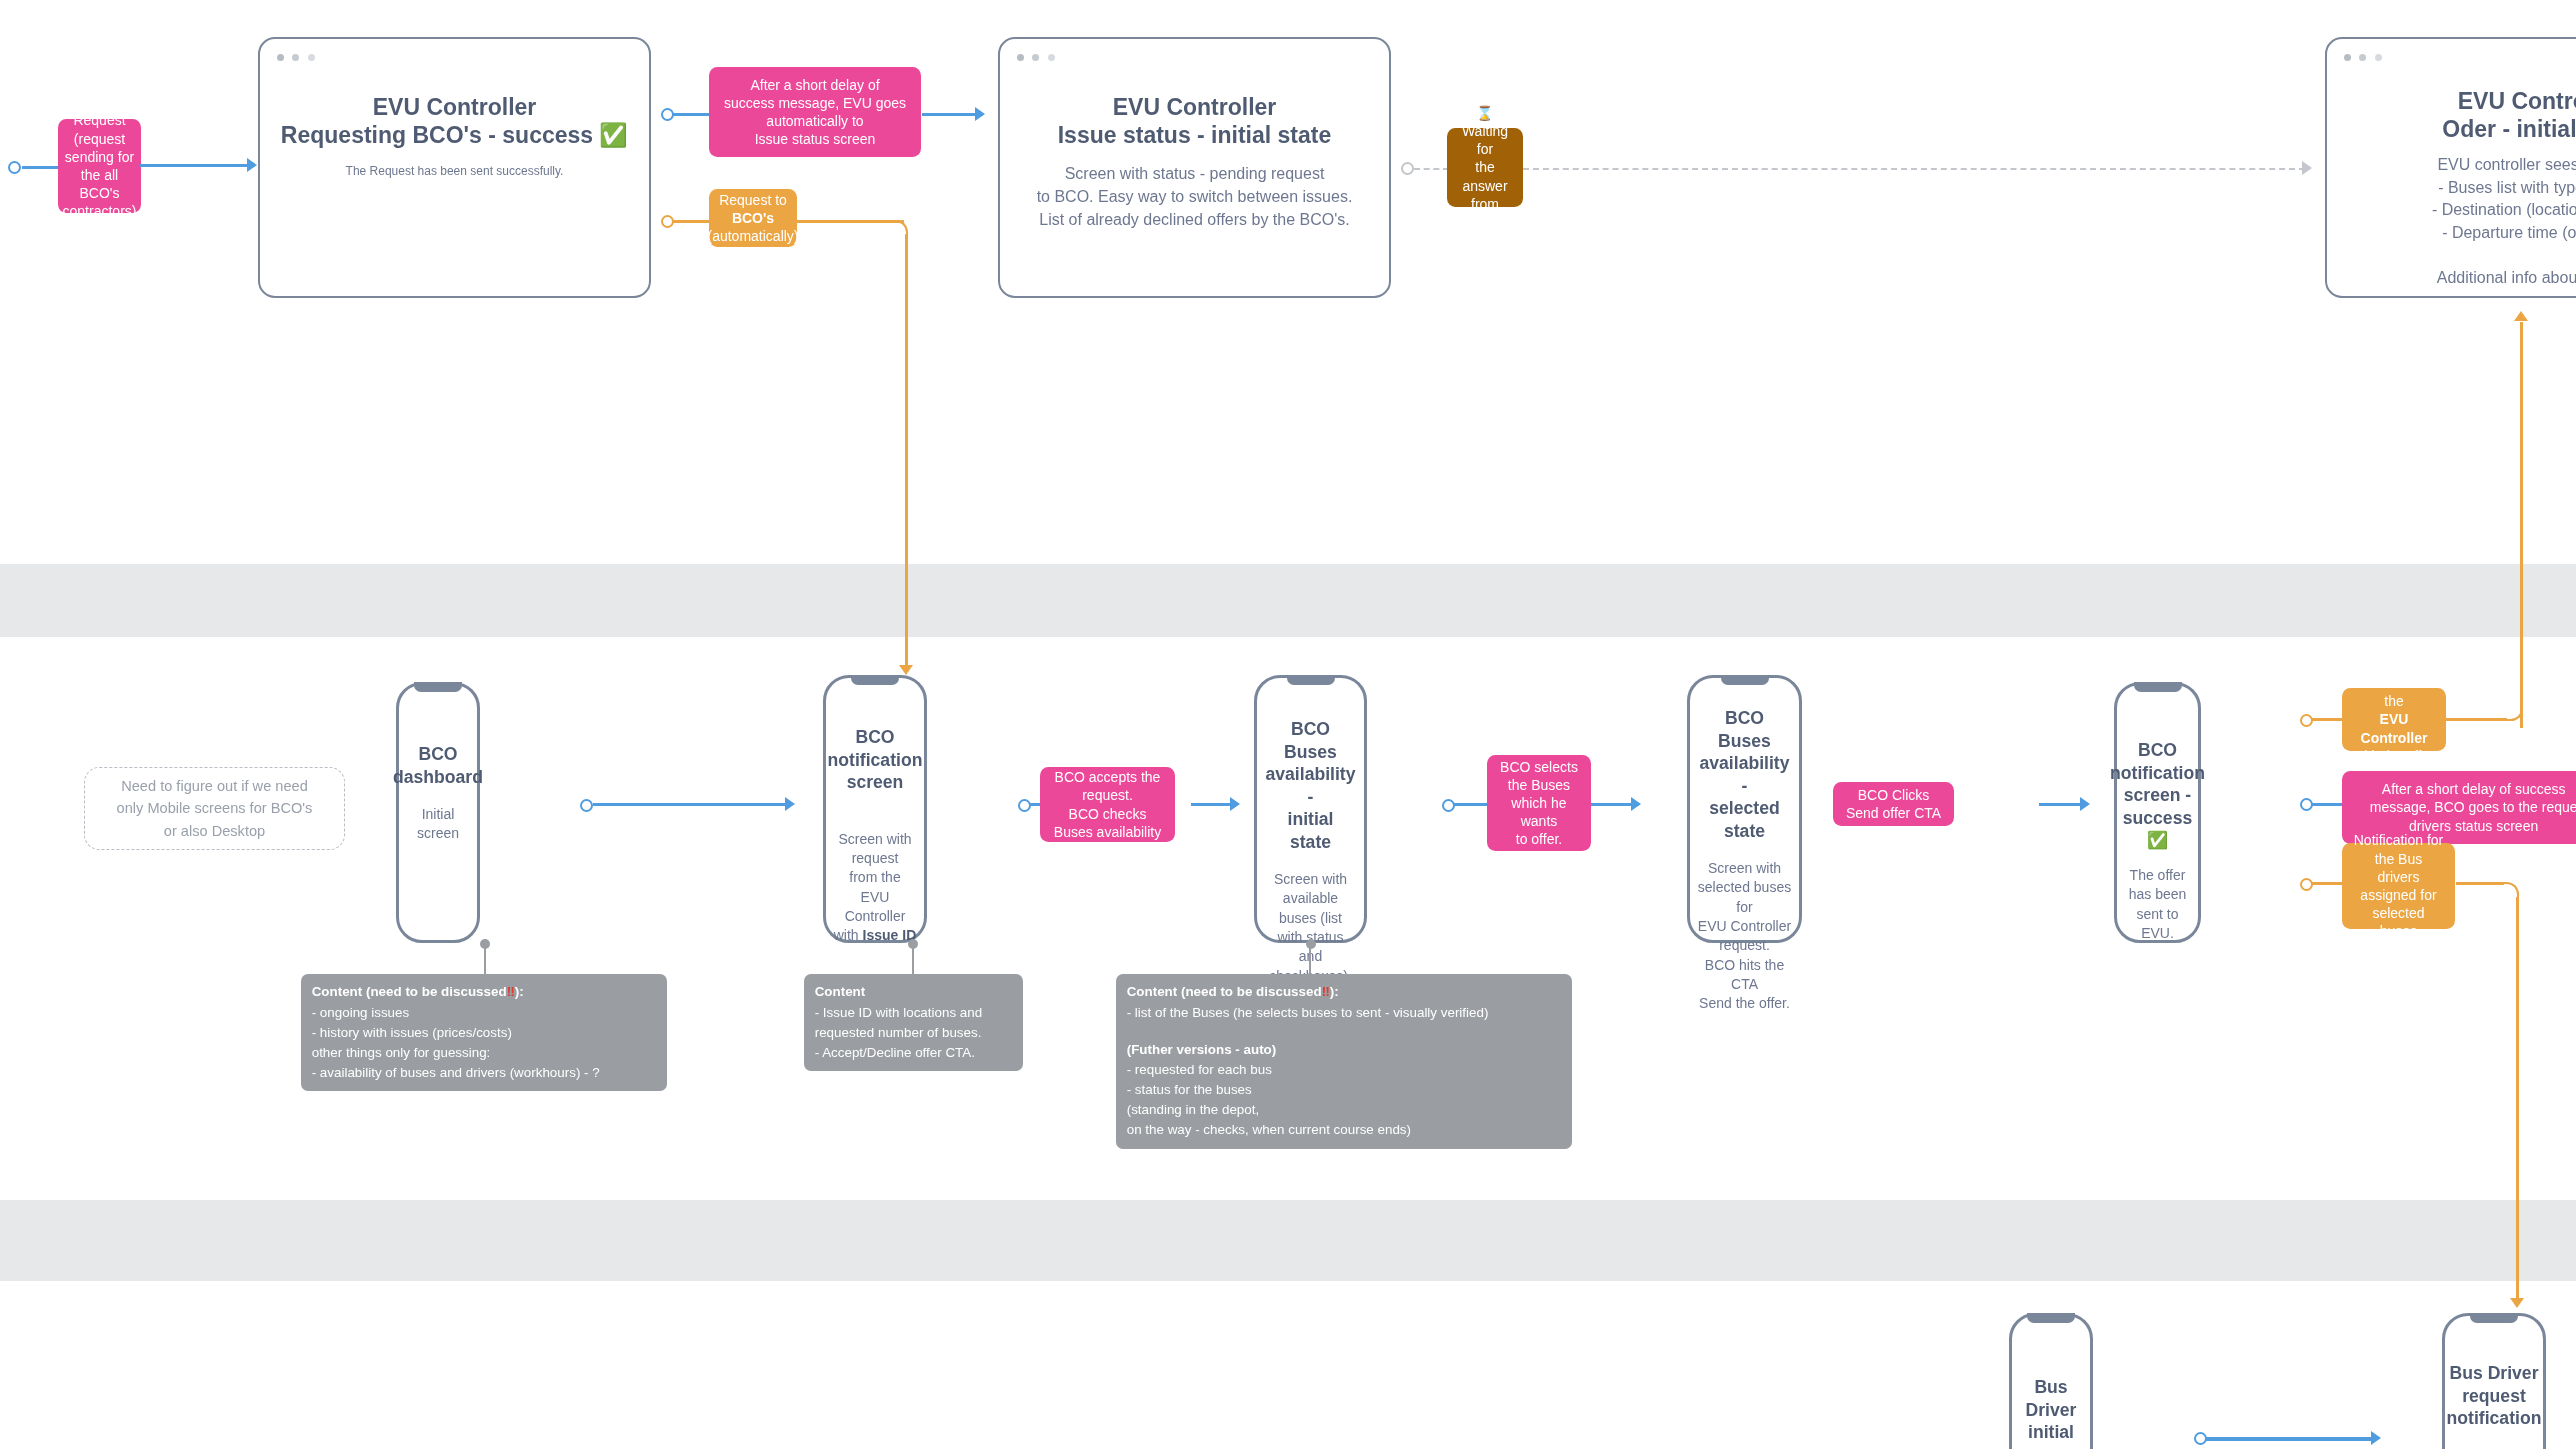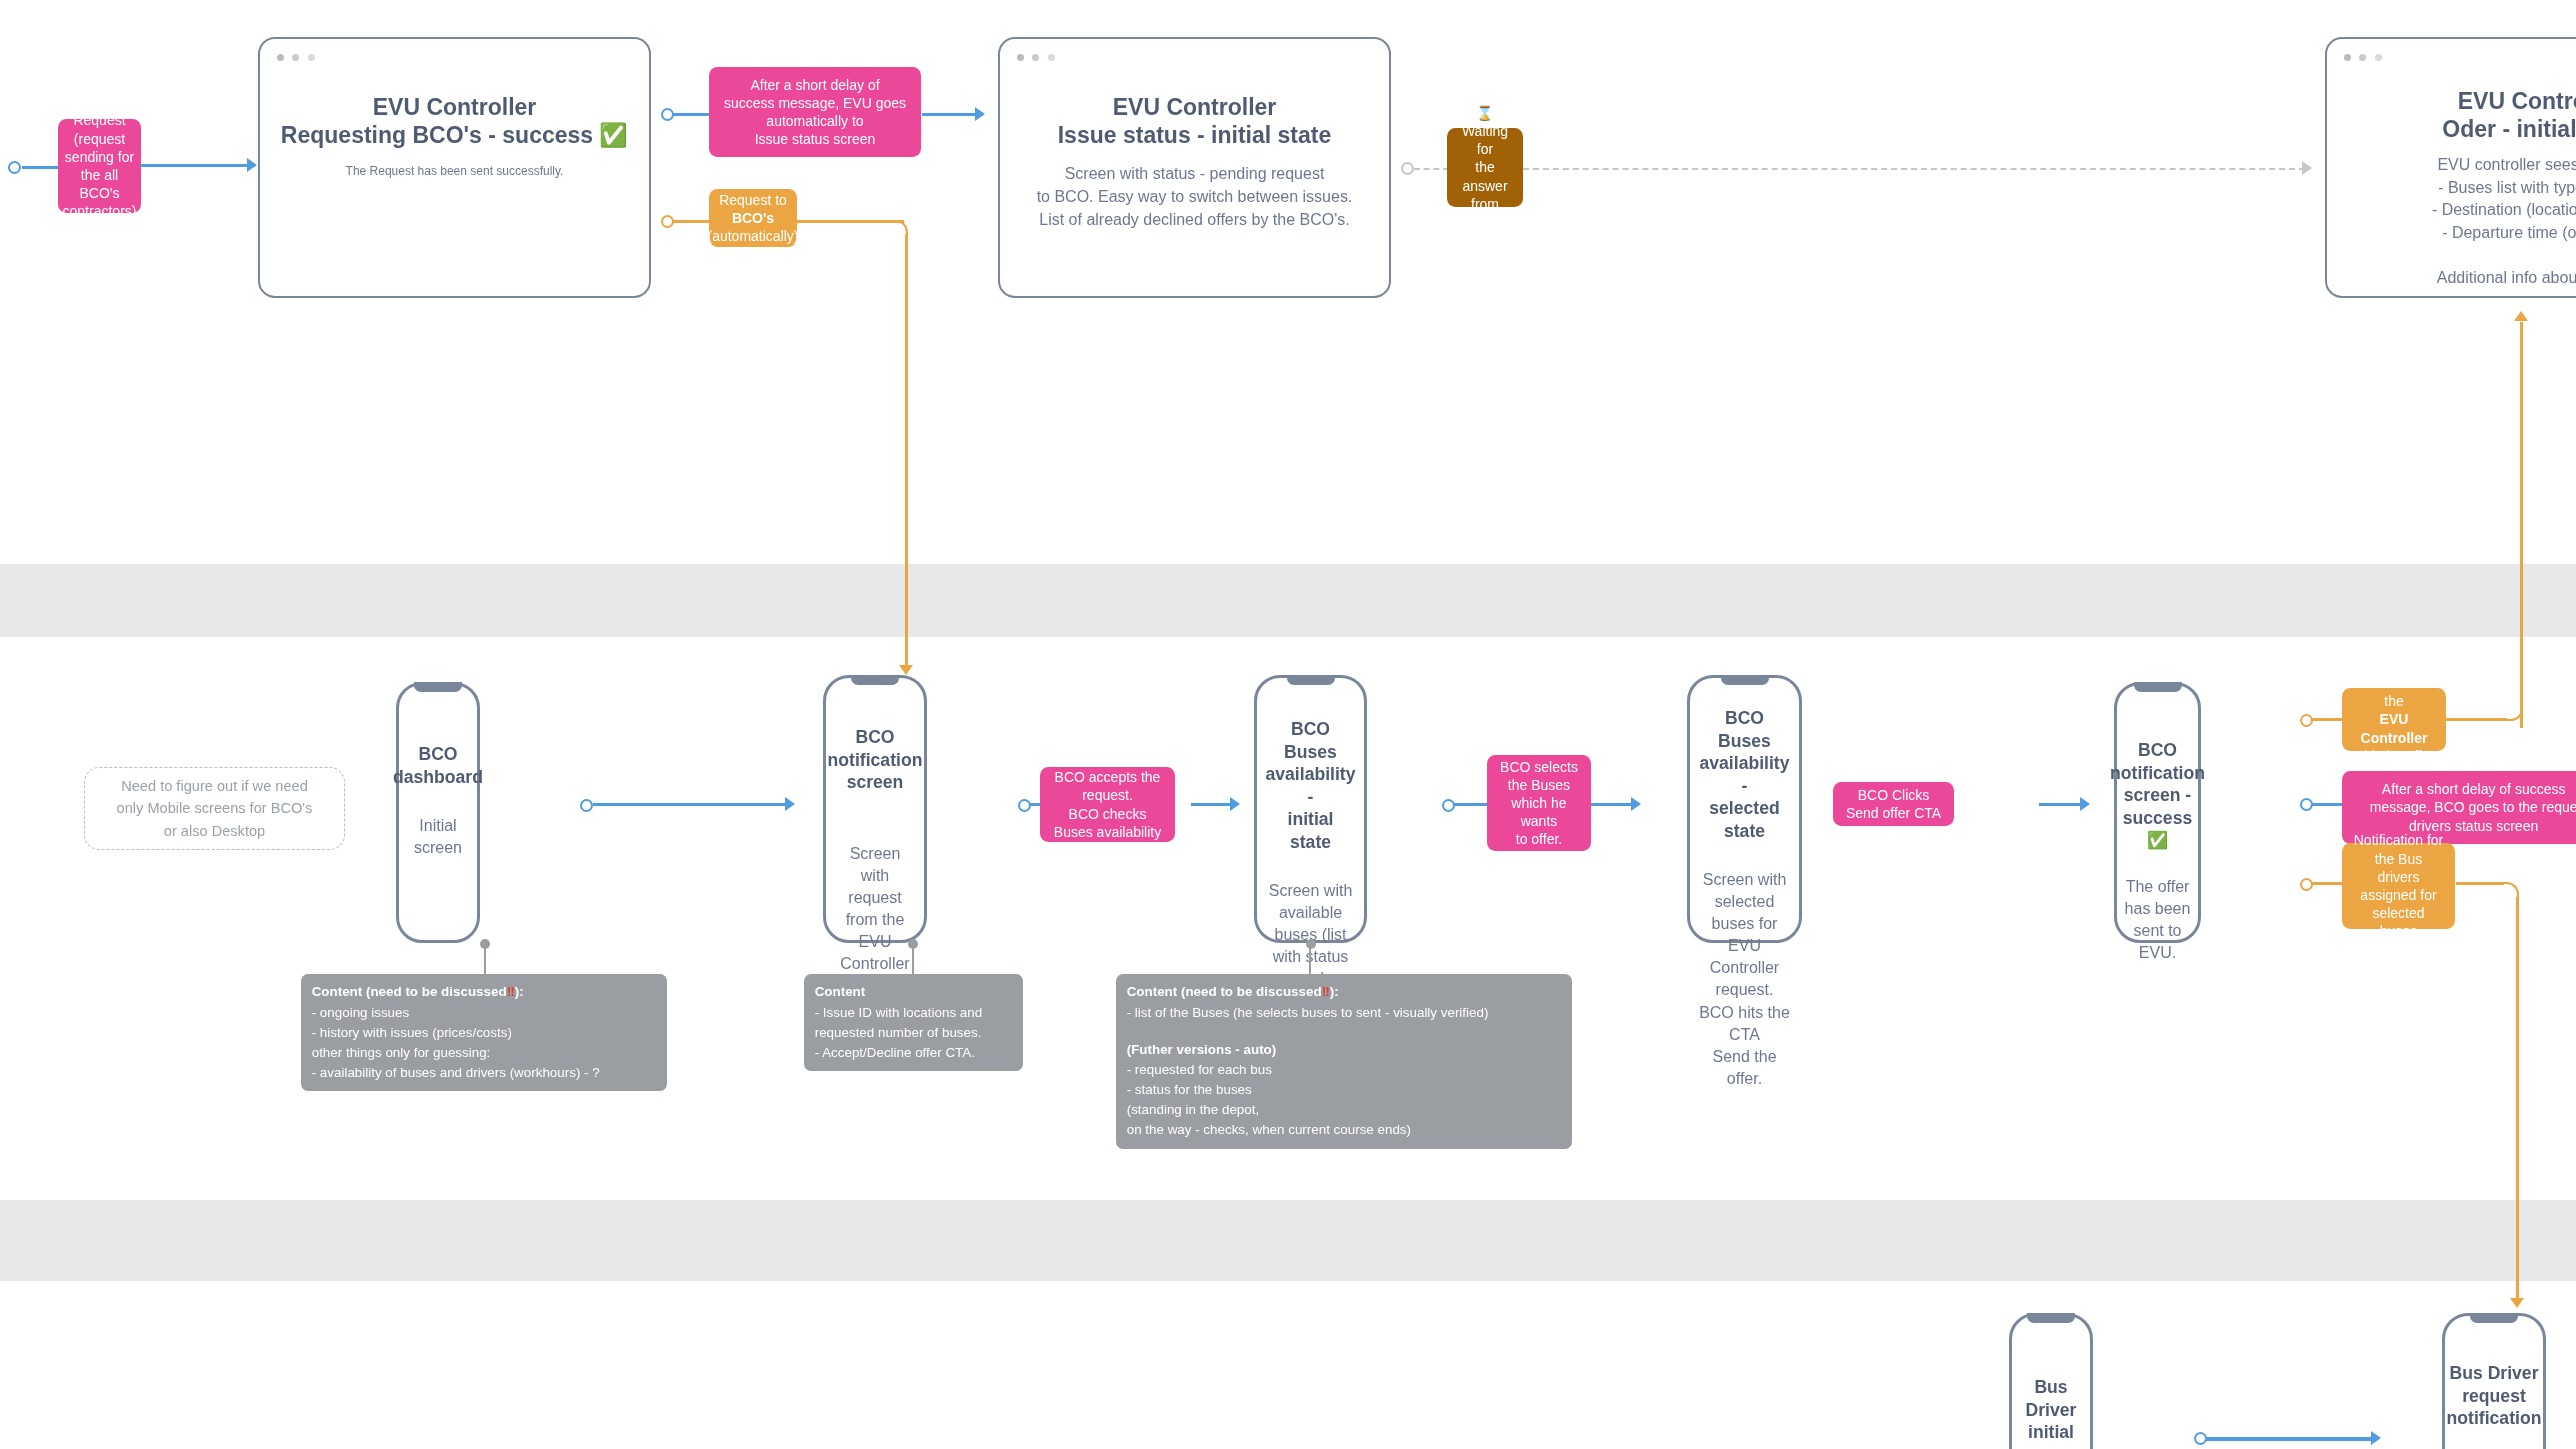--- a/index.html
+++ b/index.html
@@ -37,21 +37,21 @@
     border:3.1px solid #7a8699;
     border-radius:26px;
     display:flex; flex-direction:column; align-items:center; justify-content:flex-start;
   }
   .notch {
     position:absolute; top:-3.1px; left:50%; transform:translateX(-50%);
     width:48px; height:10px; background:#7a8699;
     border-bottom-left-radius:7px; border-bottom-right-radius:7px;
   }
   .p-title { font-weight:bold; color:#4f5b72; text-align:center; line-height:1.28; font-size:17.6px; }
-  .p-body  { color:#6d7790; text-align:center; line-height:1.38; font-size:16px; margin-top:27px; font-weight:400; }
+  .p-body  { color:#6d7790; text-align:center; line-height:1.38; font-size:14px; margin-top:17px; font-weight:400; }
   .p-body b { font-weight:bold; color:#4f5b72; }
 
   
   .pill {
     position:absolute;
     border-radius:8.4px;
     color:#ffffff;
     text-align:center;
     line-height:1.30;
     font-size:14px;

